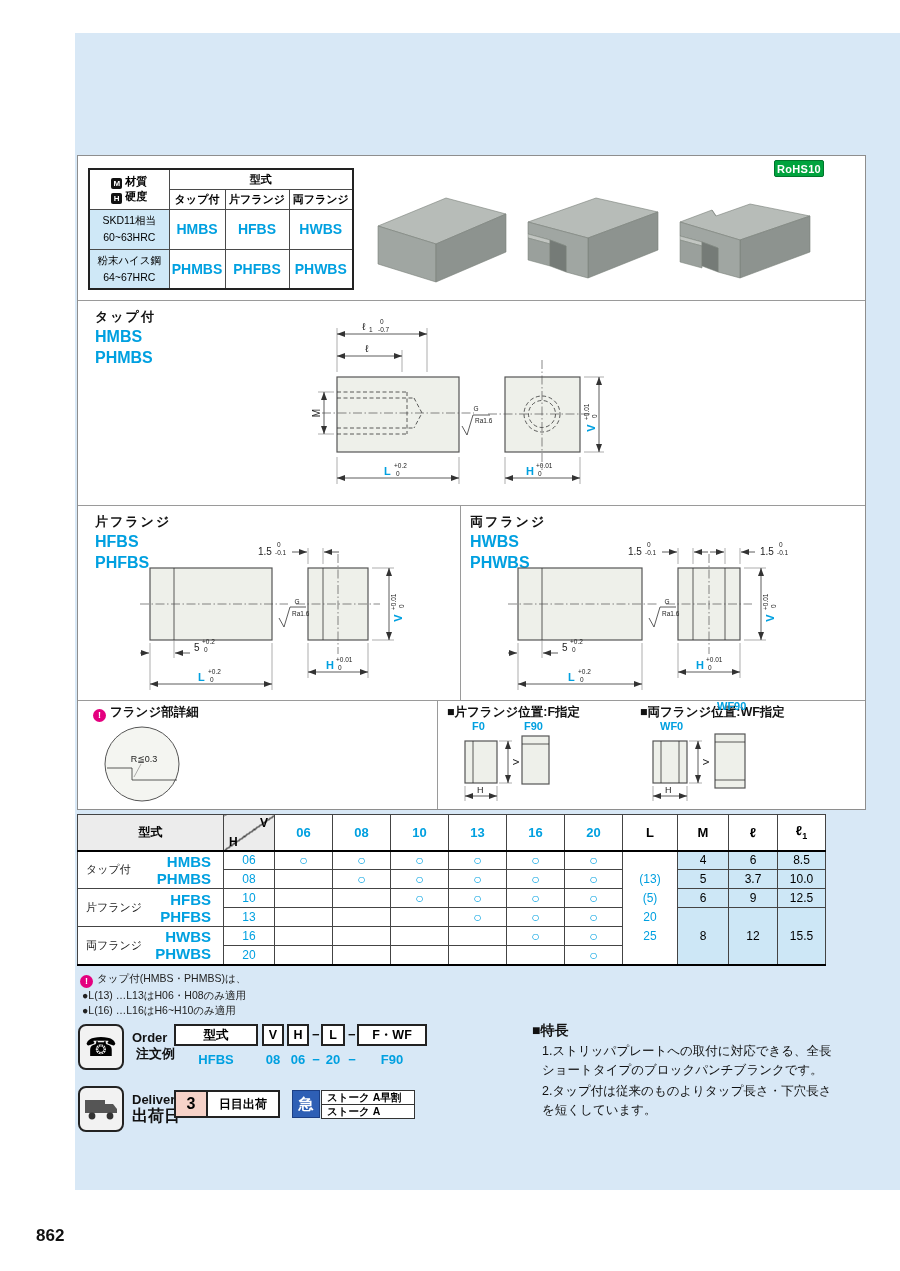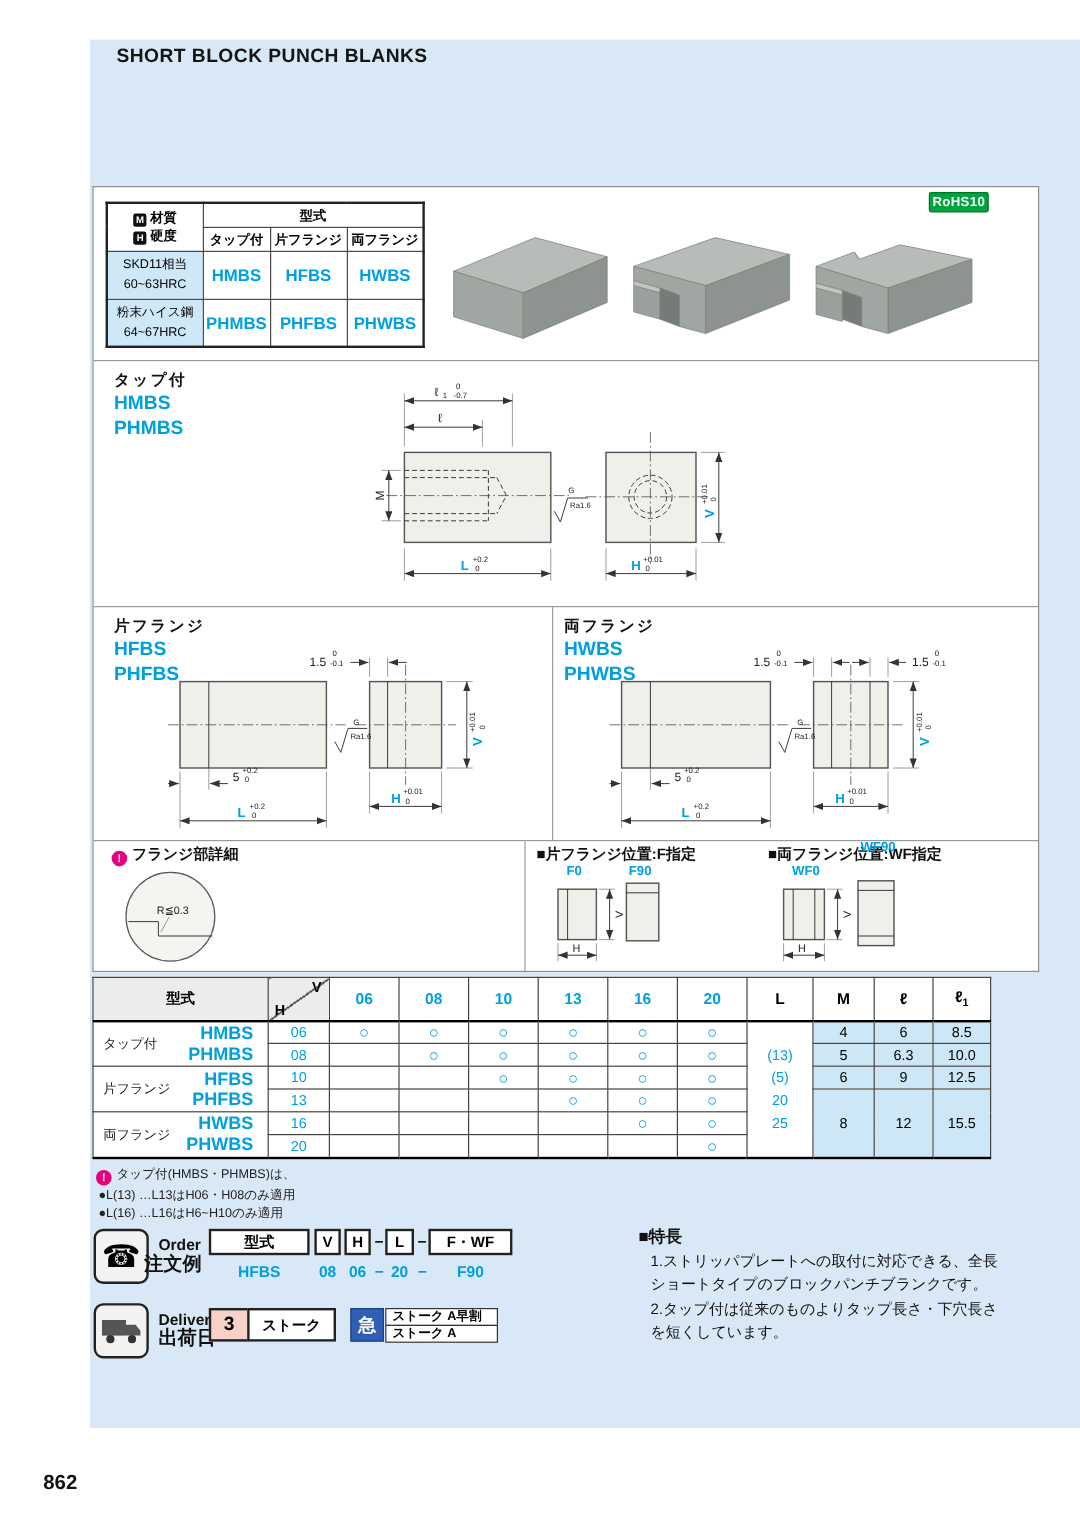--- a/index.html
+++ b/index.html
@@ -88,21 +88,20 @@
     </marker>
     <marker id="as" markerWidth="9" markerHeight="8" refX="8" refY="3" orient="auto-start-reverse" markerUnits="userSpaceOnUse">
       <path d="M0,0L8,3L0,6z" fill="#333"></path>
     </marker>
   </defs>
 </svg>
 
 <div class="page">
   <div class="bluebg"></div>
 
-  <div class="hdr-sub">SHORT BLOCK PUNCH BLANKS</div>
 
   <div class="content-box"></div>
   <div class="hline" style="left:78px;top:300px;width:787px"></div>
   <div class="hline" style="left:78px;top:505px;width:787px"></div>
   <div class="hline" style="left:78px;top:700px;width:787px"></div>
   <div class="vline" style="left:460px;top:506px;height:194px"></div>
   <div class="vline" style="left:437px;top:701px;height:108px"></div>
 
   <div class="rohs">RoHS10</div>
 
@@ -461,21 +460,21 @@
       </tr>
       <tr style="height:19px">
         <td class="hcell">08</td>
         <td class="mark"></td>
         <td class="mark">○</td>
         <td class="mark">○</td>
         <td class="mark">○</td>
         <td class="mark">○</td>
         <td class="mark">○</td>
         <td class="mlv">5</td>
-        <td class="mlv">6.3</td>
+        <td class="mlv">3.7</td>
         <td class="mlv">10.0</td>
       </tr>
       <tr style="height:19px">
         <td class="gcell" rowspan="2">
           <div class="gwrap">
             <span class="glabel">片フランジ</span>
             <span class="gmodels">
                 <span>HFBS</span>
                 <span>PHFBS</span>
               </span>
@@ -537,21 +536,21 @@
   <div class="fnote" style="left:80px;top:972px">
     <span class="pin">!</span><span>タップ付(HMBS・PHMBS)は、</span>
   </div>
   <div class="fnote" style="left:82px;top:989px">●L(13) …L13はH06・H08のみ適用</div>
   <div class="fnote" style="left:82px;top:1004px">●L(16) …L16はH6~H10のみ適用</div>
 
   <div class="iconbox" style="left:78px;top:1024px">
     <span style="font-size:26px">☎</span>
   </div>
   <div class="iclabel" style="left:132px;top:1030px">Order</div>
-  <div class="iclabel" style="left:120px;top:1046px;font-size:16px">注文例</div>
+  <div class="iclabel" style="left:136px;top:1046px;font-size:13px">注文例</div>
   <div class="obox" style="left:174px;top:1024px;width:84px">型式</div>
   <div class="obox" style="left:262px;top:1024px;width:22px">V</div>
   <div class="obox" style="left:287px;top:1024px;width:22px">H</div>
   <div class="odash" style="left:312px;top:1027px">−</div>
   <div class="obox" style="left:321px;top:1024px;width:24px">L</div>
   <div class="odash" style="left:348px;top:1027px">−</div>
   <div class="obox" style="left:357px;top:1024px;width:70px">F・WF</div>
   <div class="oval" style="left:174px;top:1052px;width:84px">HFBS</div>
   <div class="oval" style="left:262px;top:1052px;width:22px">08</div>
   <div class="oval" style="left:287px;top:1052px;width:22px">06</div>
@@ -564,21 +563,21 @@
     <svg width="34" height="24" viewBox="0 0 34 24">
       <rect x="1" y="3" width="20" height="13" fill="#555"></rect>
       <path d="M21,7 h8 l4,5 v4 h-12 z" fill="#555"></path>
       <circle cx="8" cy="19" r="3.4" fill="#333"></circle>
       <circle cx="26" cy="19" r="3.4" fill="#333"></circle>
     </svg>
   </div>
   <div class="iclabel" style="left:132px;top:1092px">Delivery</div>
   <div class="iclabel" style="left:132px;top:1108px;font-size:16px">出荷日</div>
   <div class="dday" style="left:174px;top:1090px;width:34px;background:#f6d2c8;font-size:16px">3</div>
-  <div class="dday" style="left:206px;top:1090px;width:74px;background:#fff;font-size:12px">ストーク</div>
+  <div class="dday" style="left:206px;top:1090px;width:74px;background:#fff;font-size:12px">日目出荷</div>
   <div class="kyubox" style="left:292px;top:1090px">急</div>
   <div class="stork" style="left:321px;top:1090px;width:94px">ストーク A早割</div>
   <div class="stork" style="left:321px;top:1104px;width:94px">ストーク A</div>
 
   <div class="features-h" style="left:532px;top:1022px">■特長</div>
   <div class="features-t" style="left:542px;top:1042px">1.ストリッパプレートへの取付に対応できる、全長
 ショートタイプのブロックパンチブランクです。</div>
   <div class="features-t" style="left:542px;top:1082px">2.タップ付は従来のものよりタップ長さ・下穴長さ
 を短くしています。</div>
 

